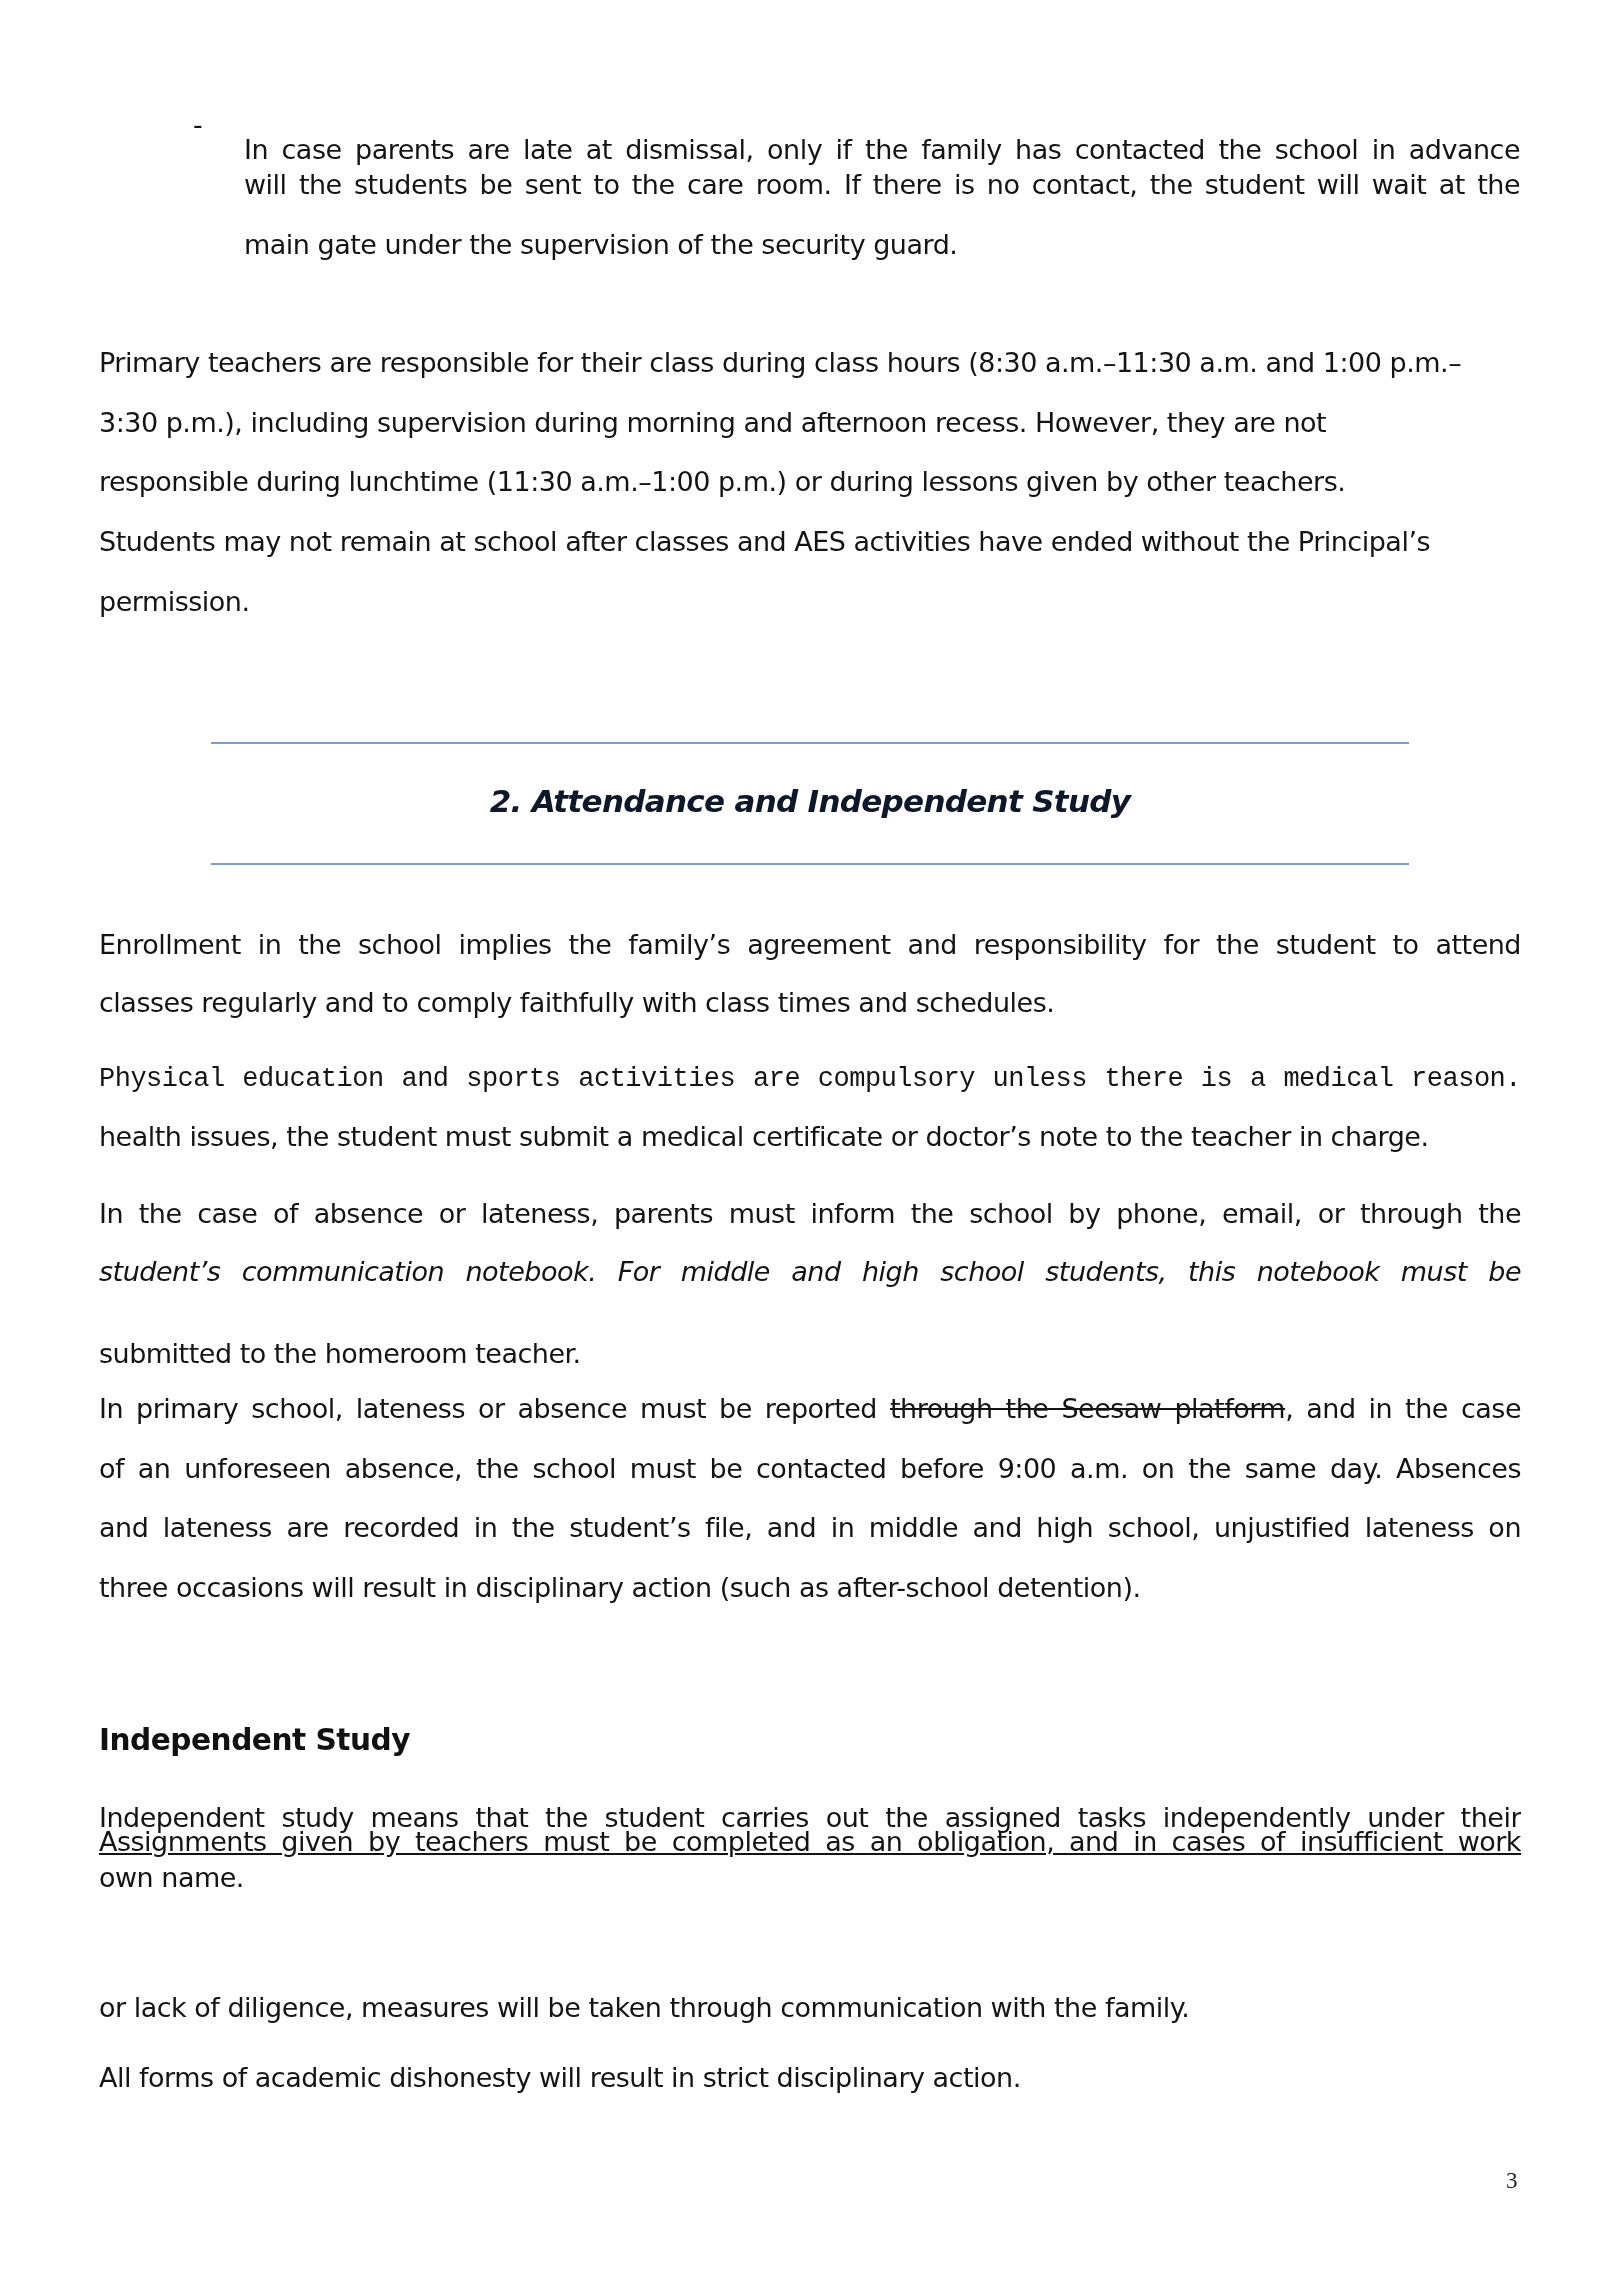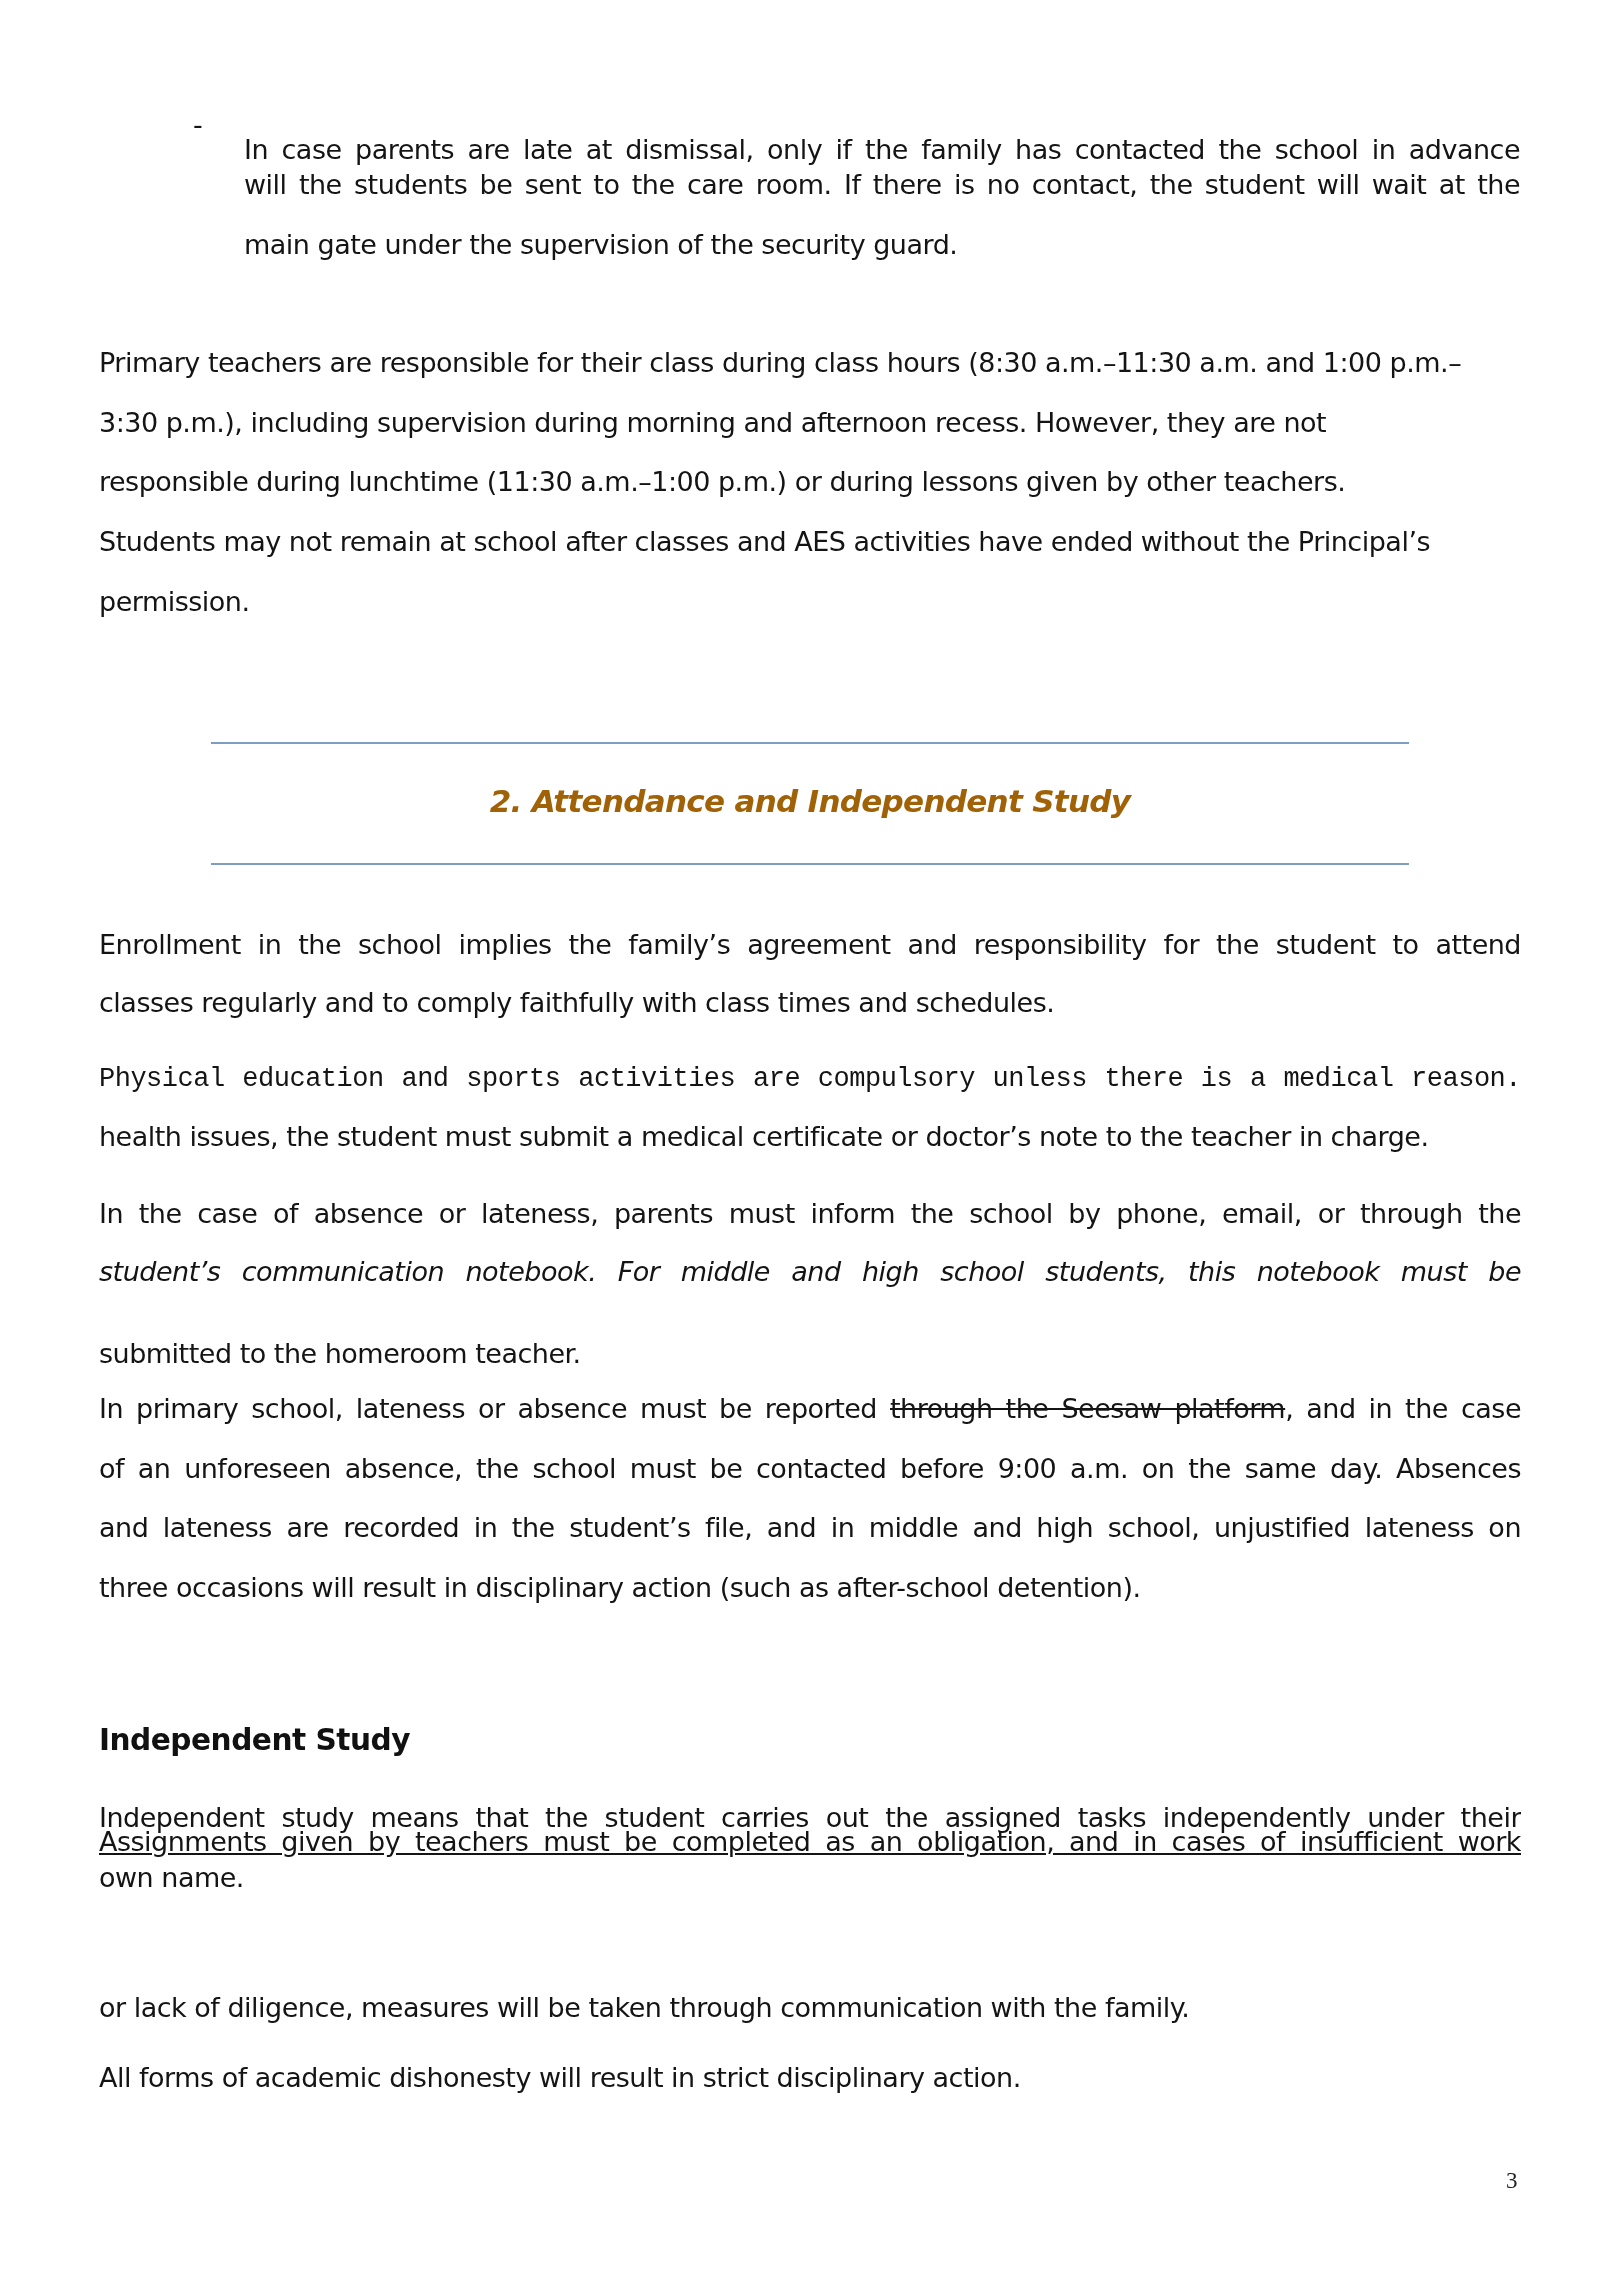--- a/index.html
+++ b/index.html
@@ -67,21 +67,21 @@
     .section-title {
       position: absolute;
       left: 211px;
       width: 1198px;
       top: 781px;
       text-align: center;
       font-size: 31px;
       line-height: 41px;
       font-weight: bold;
       font-style: italic;
-      color: #a16207;
+      color: #0f172a;
       letter-spacing: -0.7px;
     }
     .subheading {
       position: absolute;
       left: 99px;
       top: 1721px;
       font-size: 29.6px;
       line-height: 38px;
       font-weight: bold;
       color: #111111;

